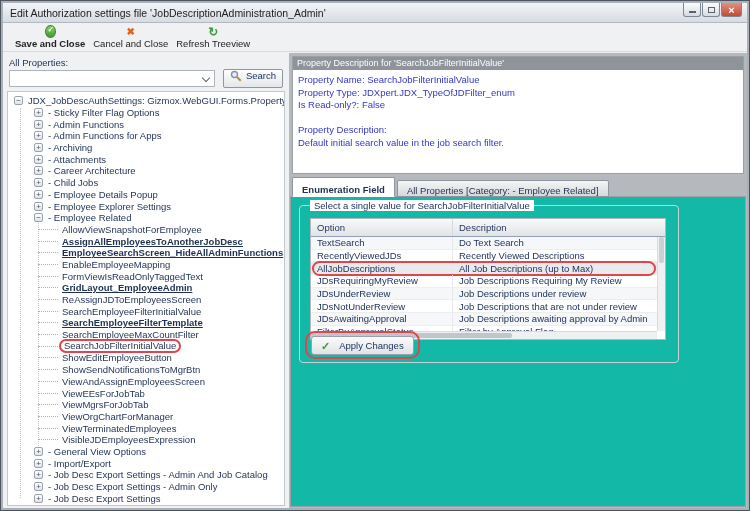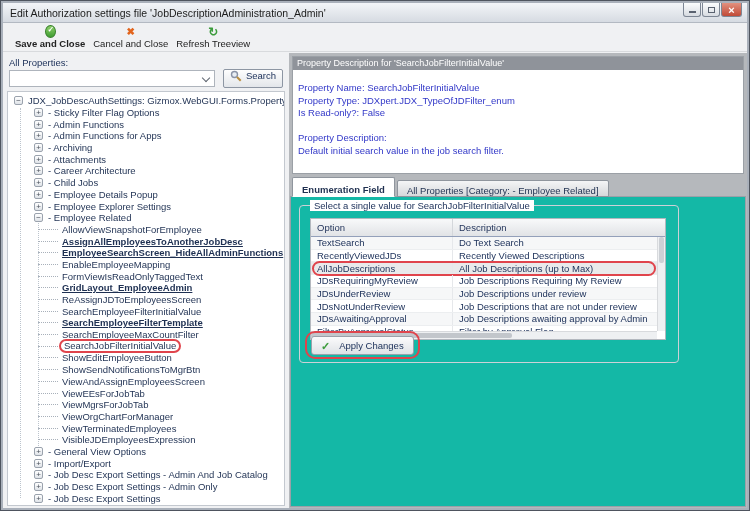--- a/index.html
+++ b/index.html
@@ -66,21 +66,21 @@
   .vline{position:absolute;width:0;border-left:1px dotted #bcc4cd;pointer-events:none;}
   .vlineA{left:12px;top:16px;height:390px;}
   .vlineB{left:30px;top:131px;height:229px;}
 
   
   .right{position:absolute;left:288px;top:52px;width:458px;height:455px;background:#b5b8bc;}
   .descbox{position:absolute;left:3px;top:3px;width:452px;height:118px;background:#fff;
     border:1px solid #9ba0a6;}
   .desc-header{height:13px;background:#8f939a;color:#fff;font-size:9px;line-height:13px;
     padding-left:4px;white-space:nowrap;}
-  .desc-body{padding:12px 5px;font-size:9.5px;line-height:12.5px;color:#3238c8;}
+  .desc-body{padding:4px 5px;font-size:9.5px;line-height:12.5px;color:#3238c8;}
 
   .tabstrip{position:absolute;left:3px;top:124px;height:20px;display:flex;align-items:flex-end;z-index:3;}
   .tab{font-size:9.5px;color:#1f3050;padding:2px 9px;border:1px solid #8f959d;
     background:linear-gradient(#f4f5f6,#d6d8db);border-radius:2px 2px 0 0;margin-right:2px;
     height:17px;line-height:16px;cursor:default;white-space:nowrap;}
   .tab.active{background:#fff;font-weight:bold;height:20px;line-height:19px;
     border-bottom:1px solid #fff;}
   .tabpage{position:absolute;left:1px;top:143px;width:456px;height:311px;background:#14b8a6;
     border:1px solid #9aa0a8;}
 

